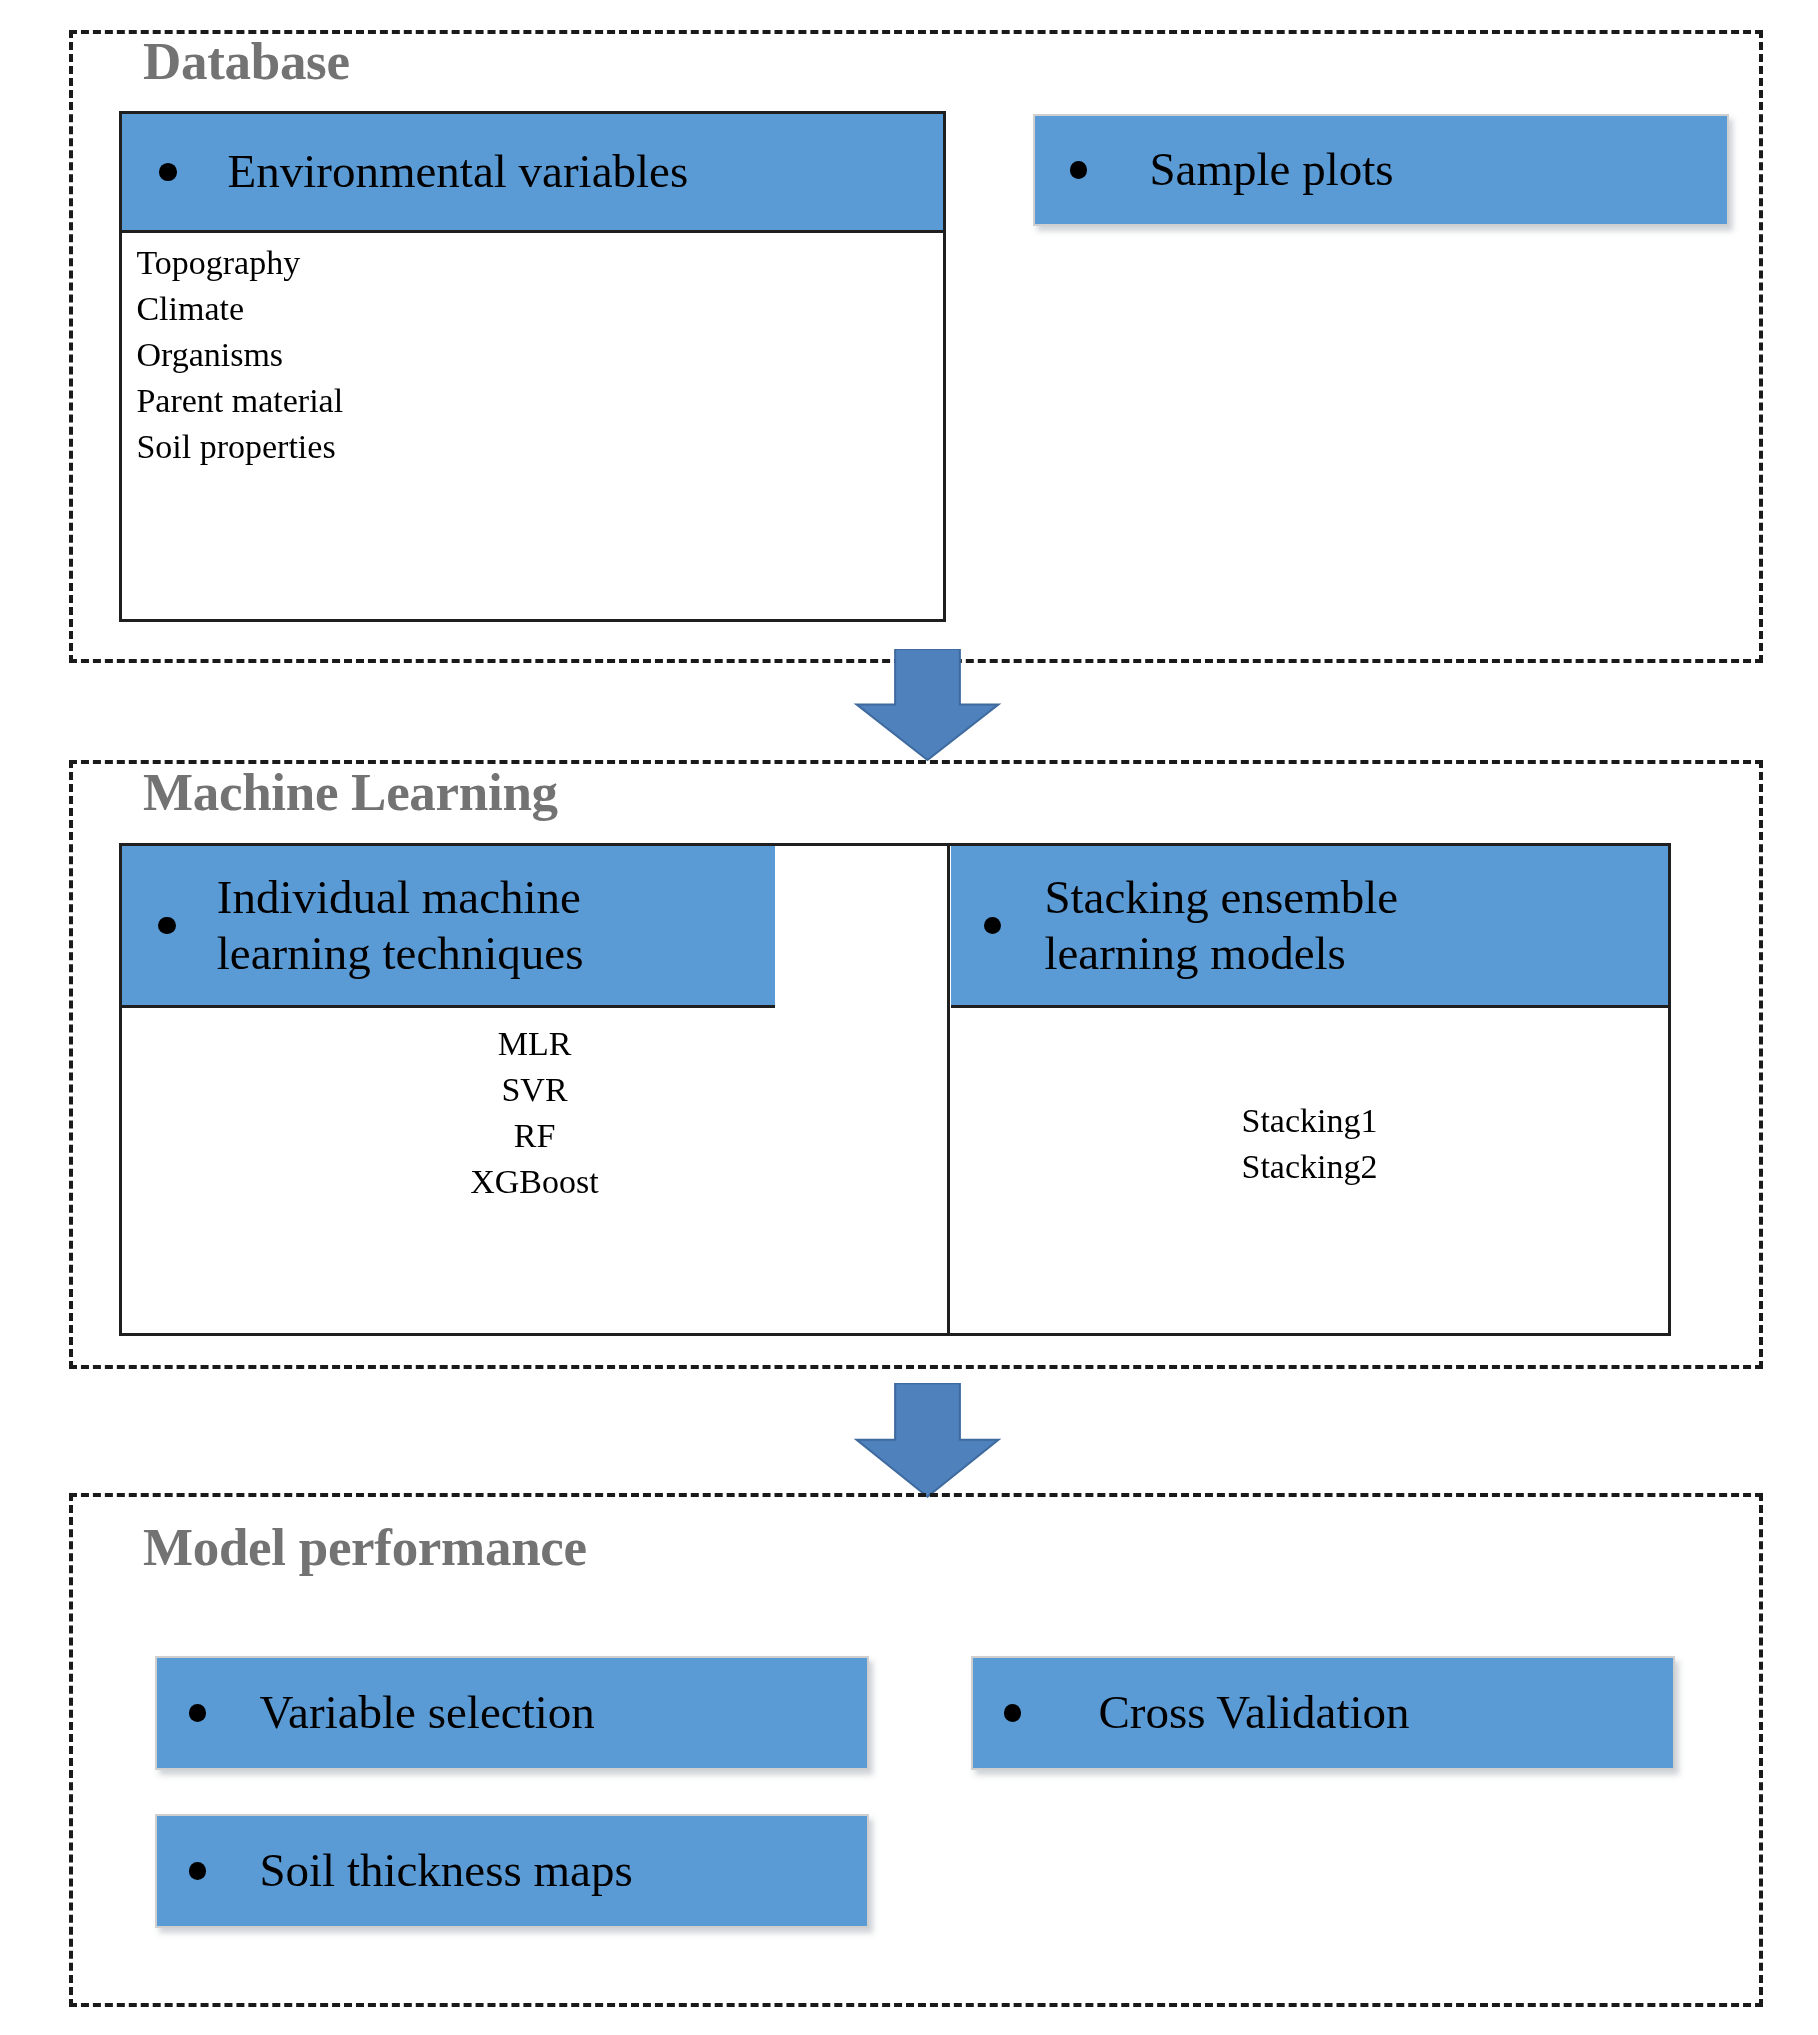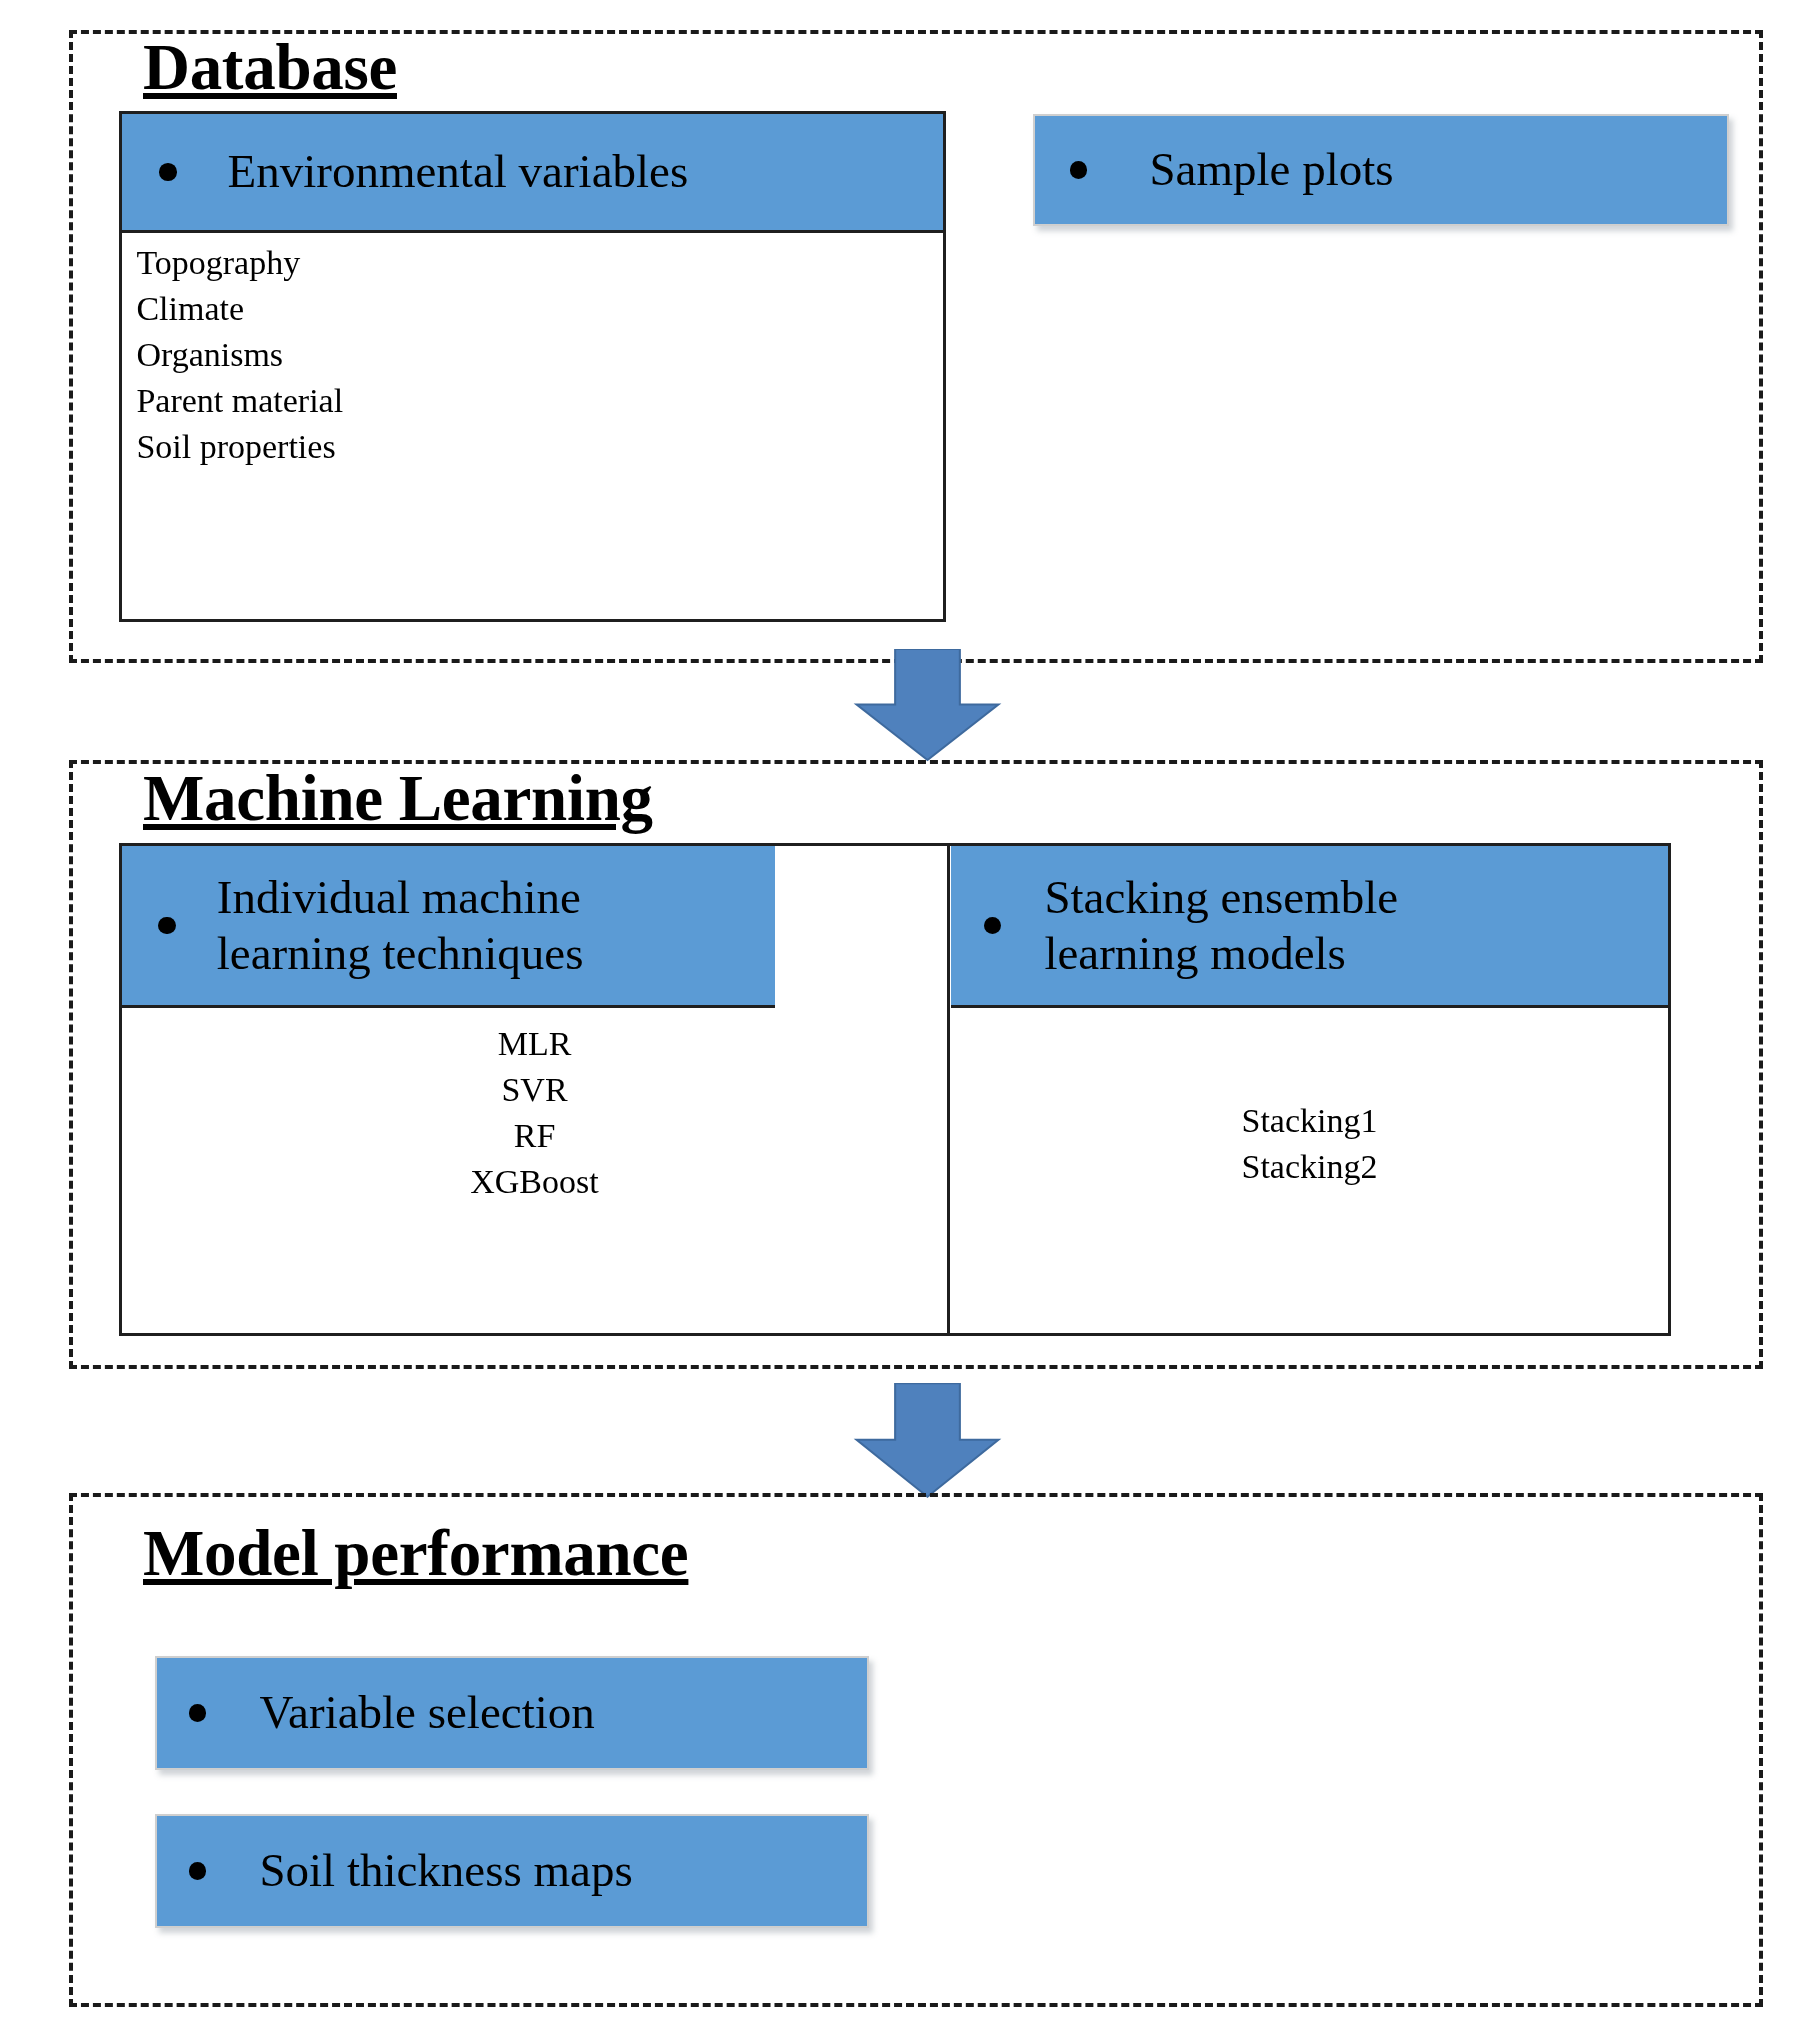--- a/index.html
+++ b/index.html
@@ -25,26 +25,25 @@
   .stage {
     position: absolute;
     box-sizing: border-box;
     border: 4.6px dashed #1a1a1a;
     background: transparent;
   }
 
   .stage-title {
     position: absolute;
     font-weight: bold;
-    font-size: 65px;
+    font-size: 53px;
     line-height: 1;
     letter-spacing: -0.3px;
     white-space: nowrap;
-    color: #000000;
-    text-decoration: underline;
+    color: #737373;
   }
 
   
   .tbl {
     position: absolute;
     box-sizing: border-box;
     border: 3.1px solid #1f1f1f;
     background: #ffffff;
   }
   .tbl-divider {
@@ -205,20 +204,26 @@
 
   <div class="stage-title" style="left:143px; top:1521px;">Model performance</div>
 
   <div class="blue-box" style="left:119px; top:1656px; width:714px; height:114px; padding:0 13.4px;">
     <div class="bullet-row">
       <span class="bullet-dot" style="margin-left:18.5px; margin-right:53px;"></span>
       <span class="bullet-text">Variable selection</span>
     </div>
   </div>
 
+  <div class="blue-box" style="left:935px; top:1656px; width:704px; height:114px; padding:0 13.4px;">
+    <div class="bullet-row">
+      <span class="bullet-dot" style="margin-left:17.5px; margin-right:77px;"></span>
+      <span class="bullet-text">Cross Validation</span>
+    </div>
+  </div>
 
   <div class="blue-box" style="left:119px; top:1814px; width:714px; height:114px; padding:0 13.4px;">
     <div class="bullet-row">
       <span class="bullet-dot" style="margin-left:18.5px; margin-right:53px;"></span>
       <span class="bullet-text">Soil thickness maps</span>
     </div>
   </div>
 
 </div>
 

